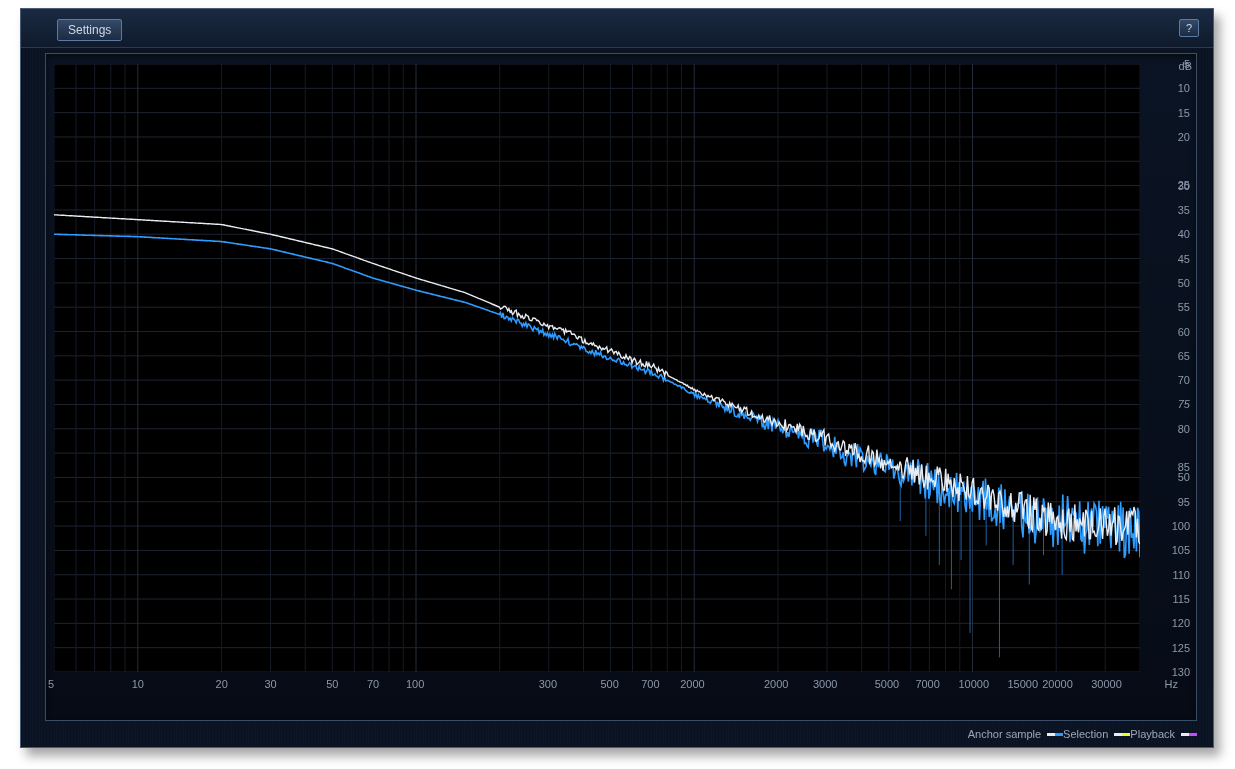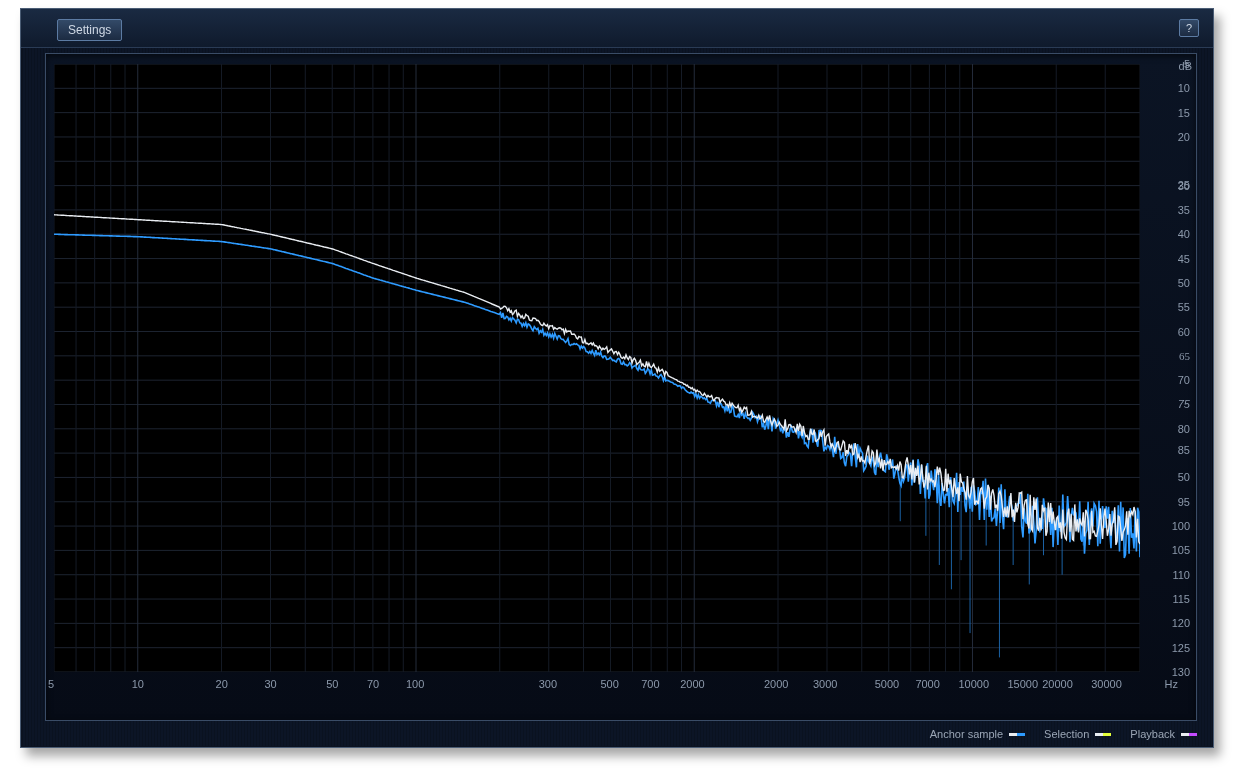--- a/index.html
+++ b/index.html
@@ -99,21 +99,21 @@
     font-size: 11px;
   }
   
   .legend {
     position: absolute;
     right: 16px;
     bottom: 4px;
     height: 18px;
     display: flex;
     align-items: center;
-    gap: 19px;
+    gap: 0;
     color: #9ba6b6;
     font-size: 11px;
   }
   .legend .entry {
     display: inline-flex;
     align-items: center;
     gap: 6px;
   }
   .swatch-split {
     display: inline-flex;
@@ -224,25 +224,25 @@
       <div class="y-label" style="right: 6px; top: 52.64px;">15</div>
       <div class="y-label" style="right: 6px; top: 76.96px;">20</div>
       <div class="y-label" style="right: 6px; top: 101.28px; margin-top: 24px;">25</div>
       <div class="y-label" style="right: 6px; top: 125.6px;">30</div>
       <div class="y-label" style="right: 6px; top: 149.92px;">35</div>
       <div class="y-label" style="right: 6px; top: 174.24px;">40</div>
       <div class="y-label" style="right: 6px; top: 198.56px;">45</div>
       <div class="y-label" style="right: 6px; top: 222.88px;">50</div>
       <div class="y-label" style="right: 6px; top: 247.2px;">55</div>
       <div class="y-label" style="right: 6px; top: 271.52px;">60</div>
-      <div class="y-label" style="right: 6px; top: 295.84px; font-family: Liberation Serif, serif;">65</div>
+      <div class="y-label" style="right: 6px; top: 295.84px;">65</div>
       <div class="y-label" style="right: 6px; top: 320.16px;">70</div>
       <div class="y-label" style="right: 6px; top: 344.48px; font-style: italic;">75</div>
       <div class="y-label" style="right: 6px; top: 368.8px;">80</div>
-      <div class="y-label" style="right: 6px; top: 390px; padding-left: 13px;">85</div>
+      <div class="y-label" style="right: 6px; top: 407px; padding-left: 13px;">85</div>
       <div class="y-label" style="right: 6px; top: 417.44px;">50</div>
       <div class="y-label" style="right: 6px; top: 441.76px;">95</div>
       <div class="y-label" style="right: 6px; top: 466.08px;">100</div>
       <div class="y-label" style="right: 6px; top: 490.4px;">105</div>
       <div class="y-label" style="right: 6px; top: 514.72px;">110</div>
       <div class="y-label" style="right: 6px; top: 539.04px;">115</div>
       <div class="y-label" style="right: 6px; top: 563.36px;">120</div>
       <div class="y-label" style="right: 6px; top: 587.68px;">125</div>
       <div class="y-label" style="right: 6px; top: 612px;">130</div>
       <div class="x-label" style="left: 2px; top: 624px;">5</div>

